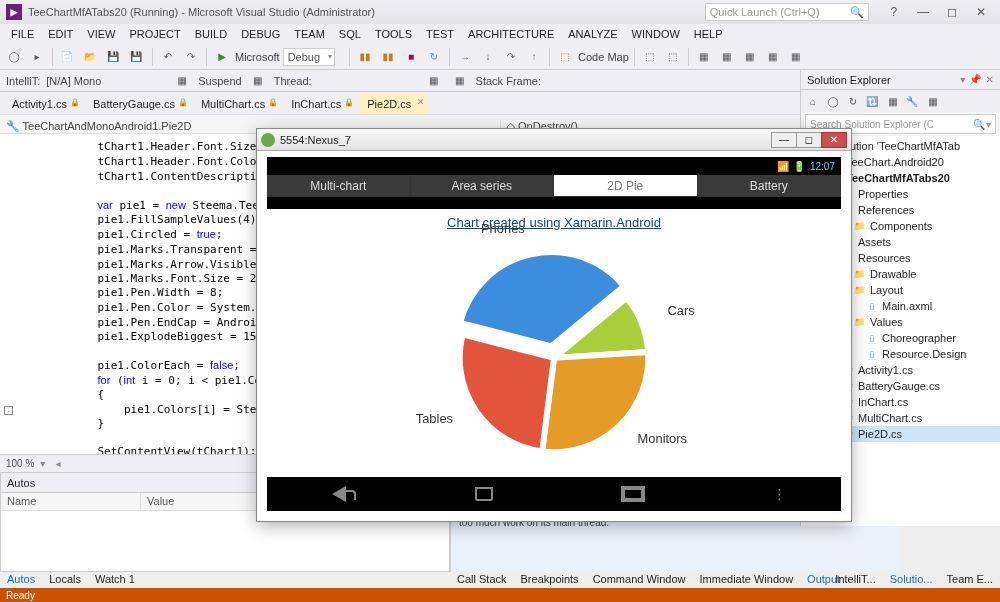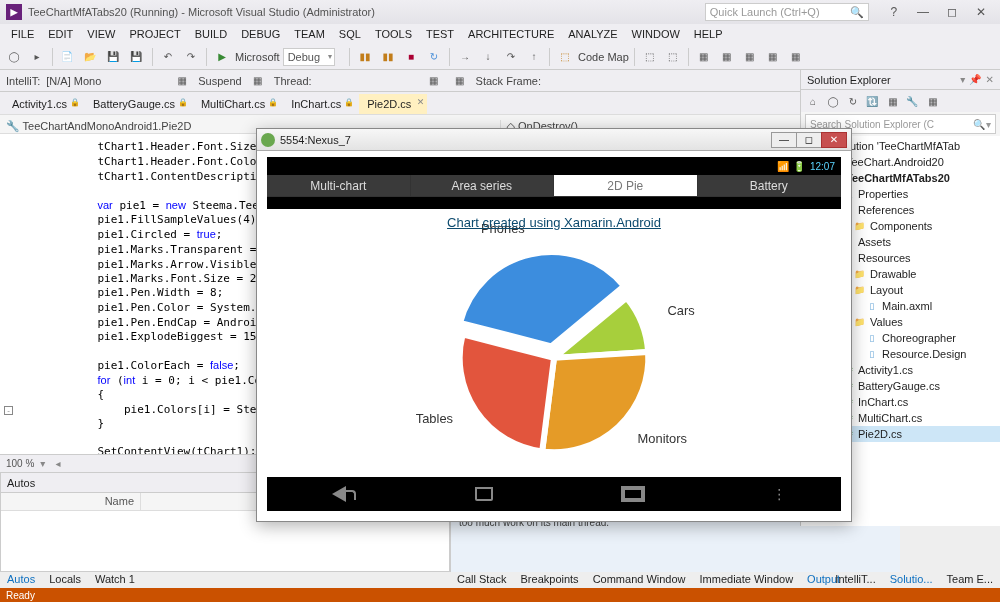--- a/index.html
+++ b/index.html
@@ -47,21 +47,21 @@
 .tnode.sel { background:#cde6f7; }
 .tnode.bold { font-weight:bold; }
 .i-sol { color:#68217a; }
 .i-cs { background:#388a34; color:#fff; font-size:7px; padding:0 1px; }
 .i-fold { color:#efb73e; }
 .i-file { color:#6aa7d8; }
 .zoom-row { height:18px; background:#efeef2; border-top:1px solid #ccc; display:flex; align-items:center; padding:0 6px; font-size:10px; color:#555; gap:6px; position:absolute; left:0; bottom:130px; width:800px; }
 .autos { position:absolute; left:0; bottom:30px; width:450px; height:100px; background:#fff; border:1px solid #ccc; display:flex; flex-direction:column; }
 .panel-head { height:20px; background:#efeef2; border-bottom:1px solid #ccc; padding:2px 6px; font-size:11px; display:flex; align-items:center; }
 .panel-head .panelbtns { margin-left:auto; display:flex; gap:4px; color:#888; font-size:10px; }
-.autos .cols { height:18px; background:#f5f5f5; border-bottom:1px solid #ddd; display:flex; font-size:11px; color:#555;text-align:right; }
+.autos .cols { height:18px; background:#f5f5f5; border-bottom:1px solid #ddd; display:flex; font-size:11px; color:#555; }
 .autos .cols span:first-child { width:140px; padding:2px 6px; border-right:1px solid #ddd; }
 .autos .cols span:last-child { flex:1; padding:2px 6px; }
 .output { position:absolute; left:450px; bottom:30px; width:450px; height:100px; background:#eaf1f9; border-top:1px solid #4a90d9; border-left:1px solid #ccc; font-family:Consolas,monospace; font-size:10px; color:#444; padding:4px 8px; line-height:13px; overflow:hidden; }
 .output .pinbtns { position:absolute; right:4px; top:2px; display:flex; gap:3px; color:#fff; }
 .output .pinbtns span { width:14px; height:14px; background:#4a90d9; display:inline-flex; align-items:center; justify-content:center; font-size:9px; }
 .bottom-tabs-left { position:absolute; left:0; bottom:14px; height:16px; display:flex; font-size:11px; }
 .bottom-tabs-left span { padding:1px 7px; color:#1e1e1e; }
 .bottom-tabs-left span.act { color:#0e70c0; }
 .bottom-tabs-right { position:absolute; right:0; bottom:14px; height:16px; display:flex; font-size:11px; }
 .bottom-tabs-right span { padding:1px 7px; color:#1e1e1e; }

